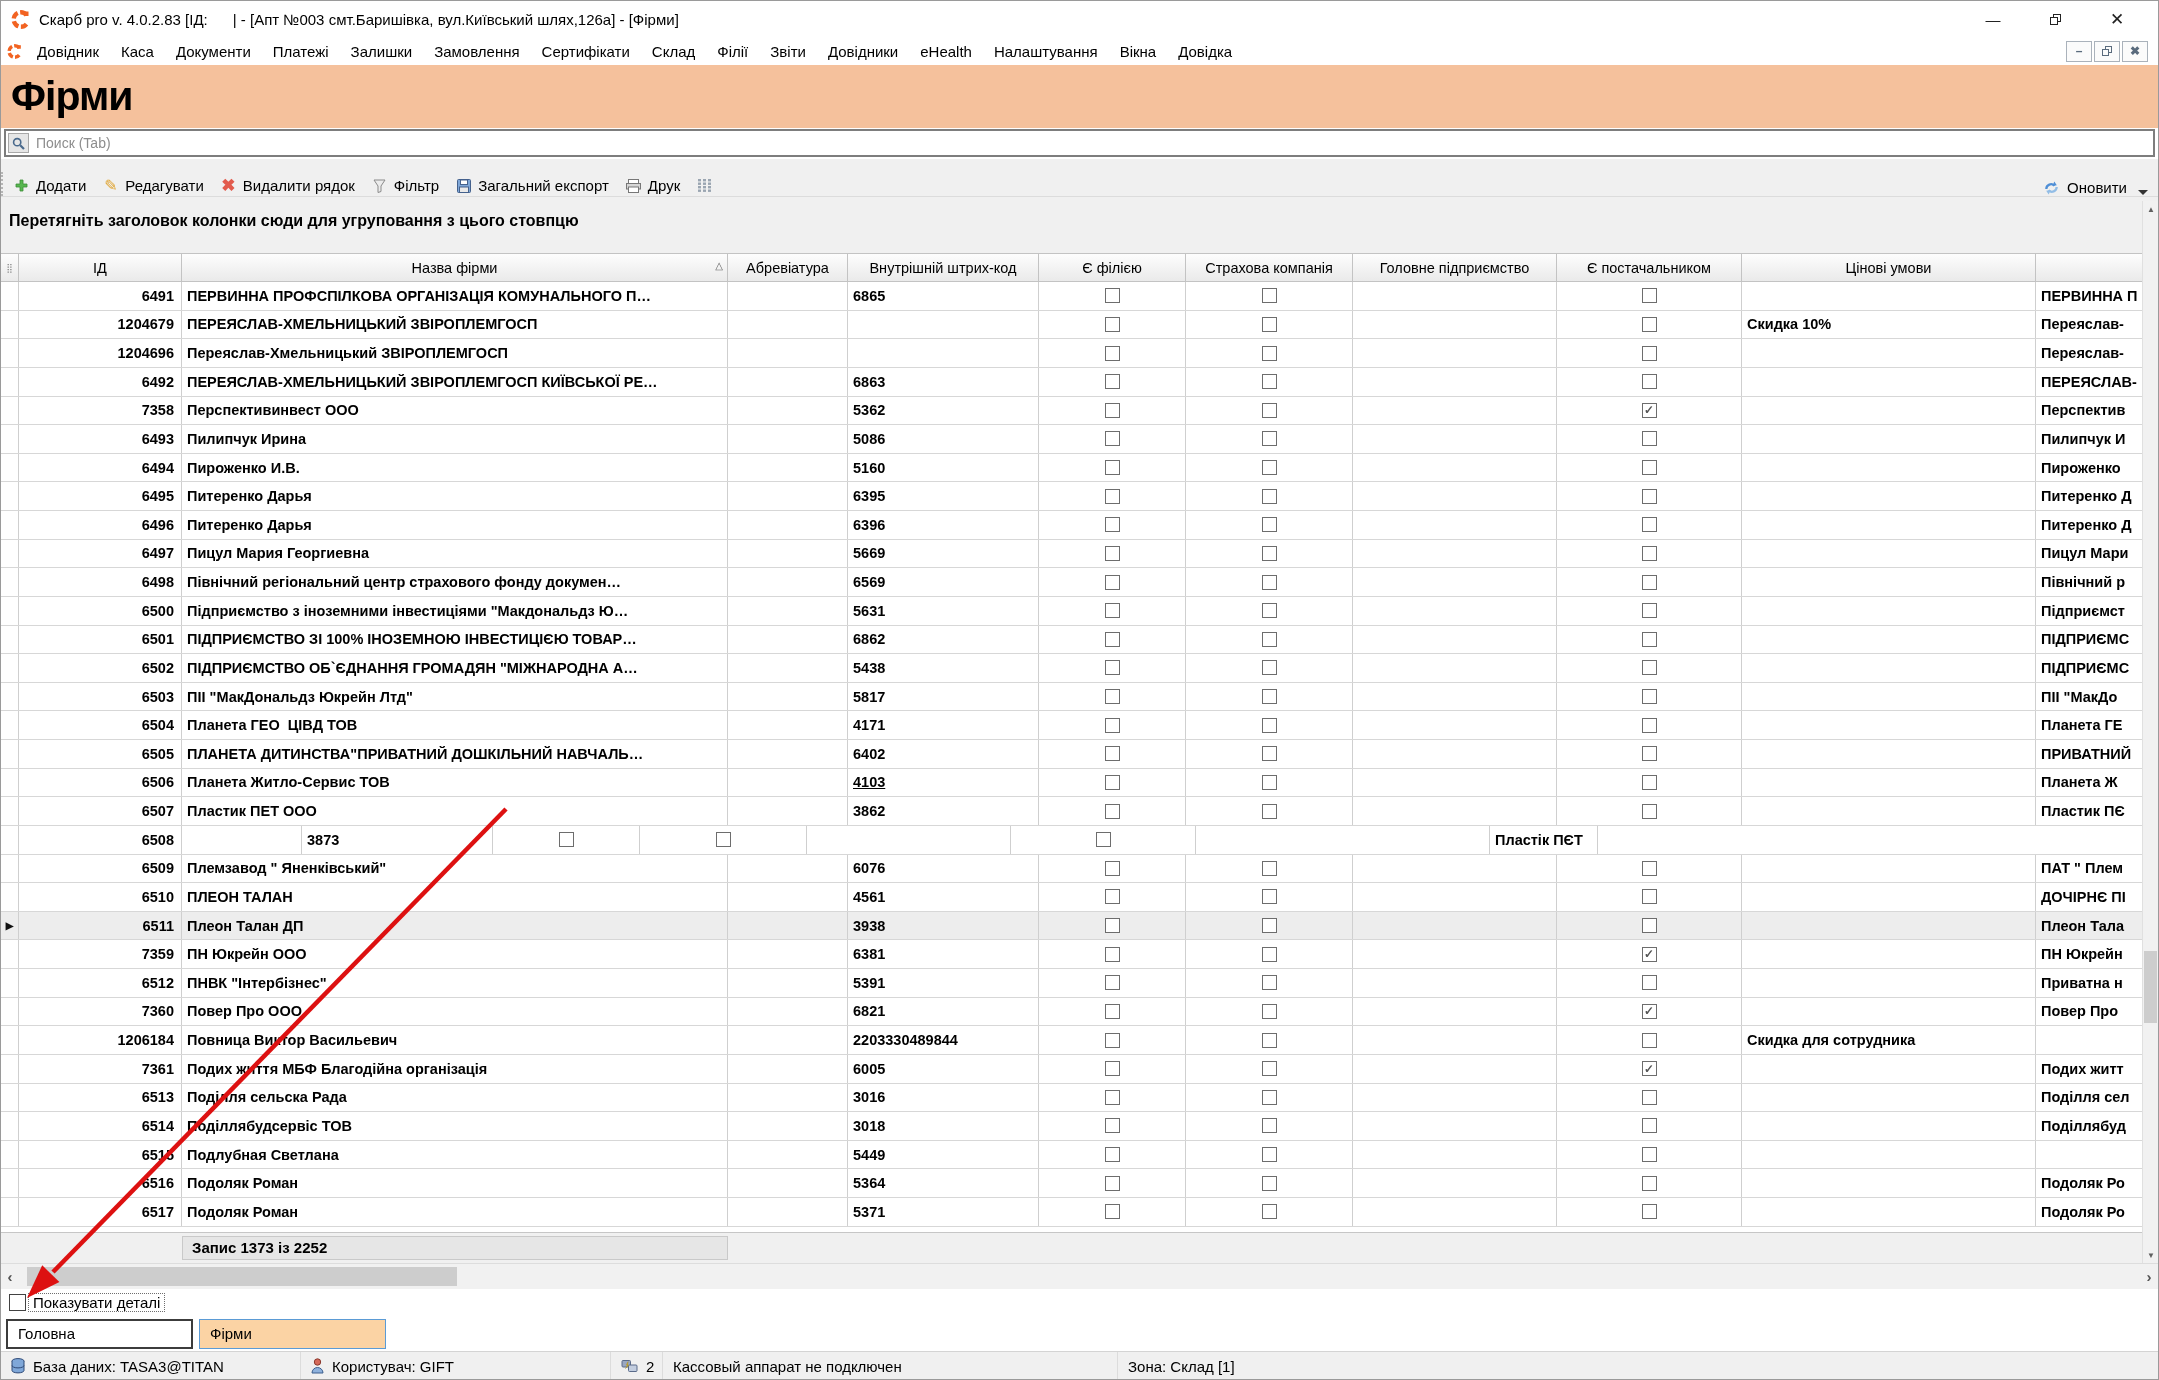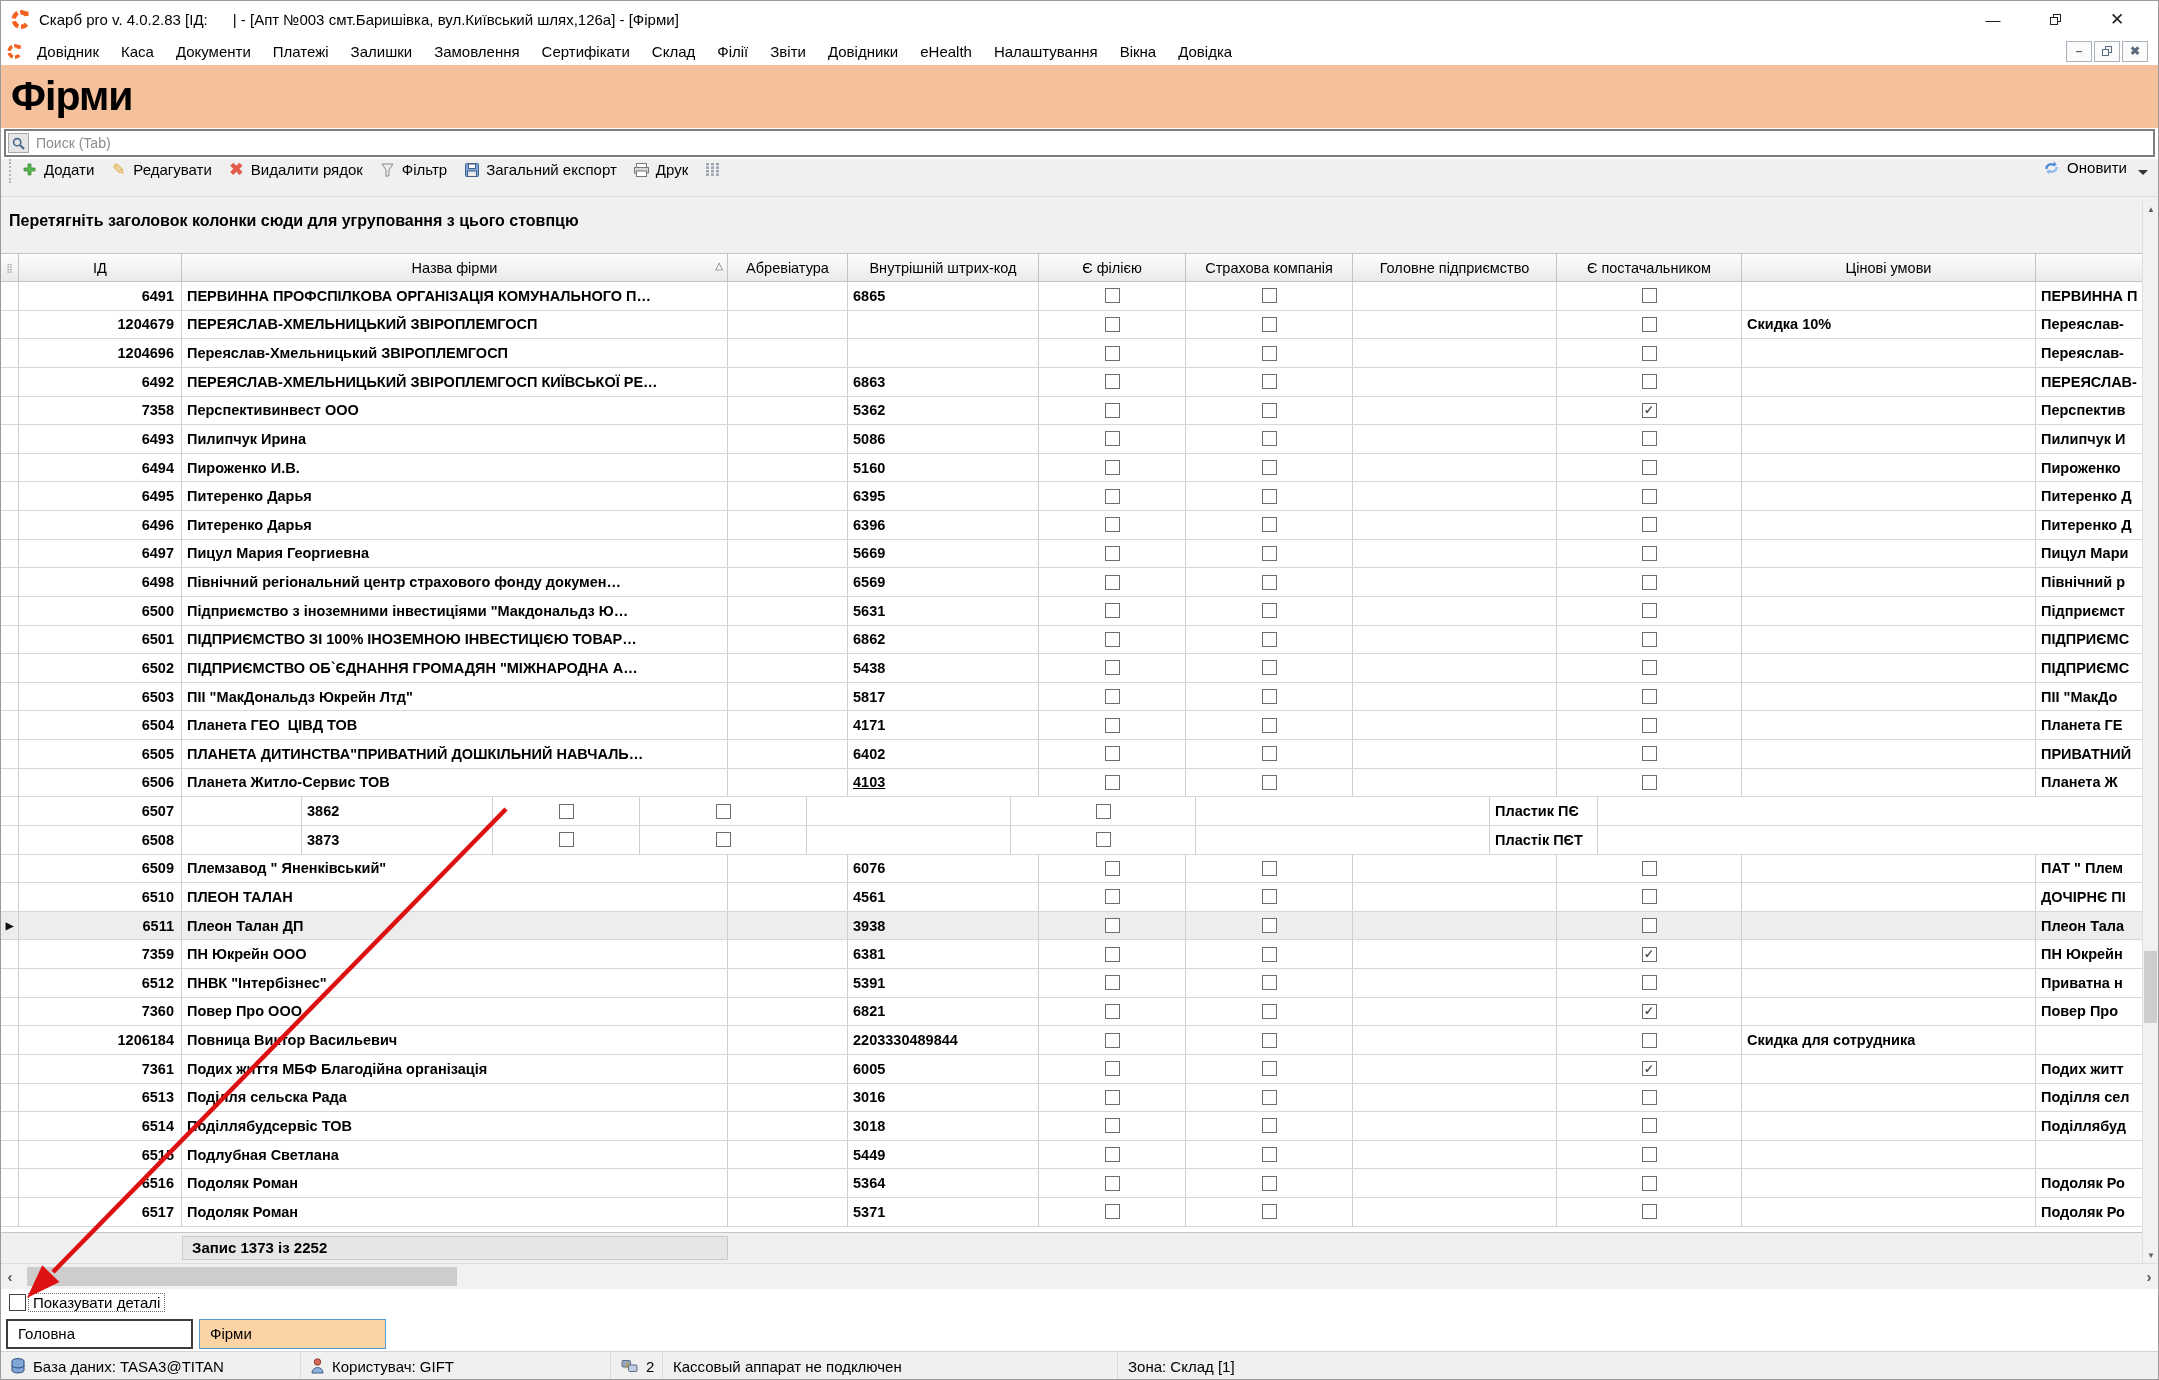--- a/index.html
+++ b/index.html
@@ -31,21 +31,21 @@
   .banner{height:63px;display:flex;align-items:center;padding-left:10px;}
   .page-title{font-size:41px;font-weight:bold;letter-spacing:-1px;}
 
   
   .search-row{height:31px;padding:1px 3px 2px 3px;background:#fff;}
   .search-box{height:28px;border:2px solid #7d7d7d;background:#fff;display:flex;align-items:center;padding:2px;gap:7px;}
   .search-icon-box{width:21px;height:20px;background:#e6e6e6;border:1px solid #a8a8a8;display:flex;align-items:center;justify-content:center;flex:0 0 auto;}
   .search-ph{color:#8d8d8d;font-size:14px;}
 
   
-  .toolbar{height:38px;background:#f0f0f0;display:flex;align-items:flex-start;padding:0 8px 0 8px;gap:14px;border-bottom:1px solid #dcdcdc;}
+  .toolbar{height:38px;background:#f0f0f0;display:flex;align-items:flex-end;padding:0 8px 0 0;gap:14px;border-bottom:1px solid #dcdcdc;}
   .grip{width:4px;height:24px;border-left:2px dotted #b5b5b5;margin-right:-6px;}
   .tbtn{display:flex;align-items:center;gap:6px;font-size:15px;cursor:default;}
   .ticon{display:flex;align-items:center;justify-content:center;width:17px;}
   .t-x{color:#e25b4d;font-size:17px;font-weight:bold;}
   .t-pencil{color:#dfa32f;font-size:16px;}
   .refresh-wrap{margin-left:auto;display:flex;align-items:center;gap:7px;font-size:15px;}
   .caret{width:0;height:0;border-left:5px solid transparent;border-right:5px solid transparent;border-top:5px solid #333;margin:10px 2px 0 4px;}
 
   
   .groupby{height:56px;background:#f0f0f0;font-weight:bold;font-size:16px;padding:15px 0 0 8px;}
@@ -885,20 +885,23 @@
             <span class="ctext"></span>
           </div>
           <div class="gcell c-last" style="width: 108px;">
             <span class="ctext">Планета Ж</span>
           </div>
         </div>
         <div class="grow">
           <div class="gcell c-sel" style="width: 18px;"></div>
           <div class="gcell c-id" style="width: 163px;">
             <span class="ctext">6507</span>
+          </div>
+          <div class="gcell c-name" style="width: 546px;">
+            <span class="ctext">Пластик ПЕТ ООО</span>
           </div>
           <div class="gcell c-abbr" style="width: 120px;">
             <span class="ctext"></span>
           </div>
           <div class="gcell c-barcode" style="width: 191px;">
             <span class="ctext">3862</span>
           </div>
           <div class="gcell c-branch" style="width: 147px;">
             <span class="cb"></span>
           </div>

